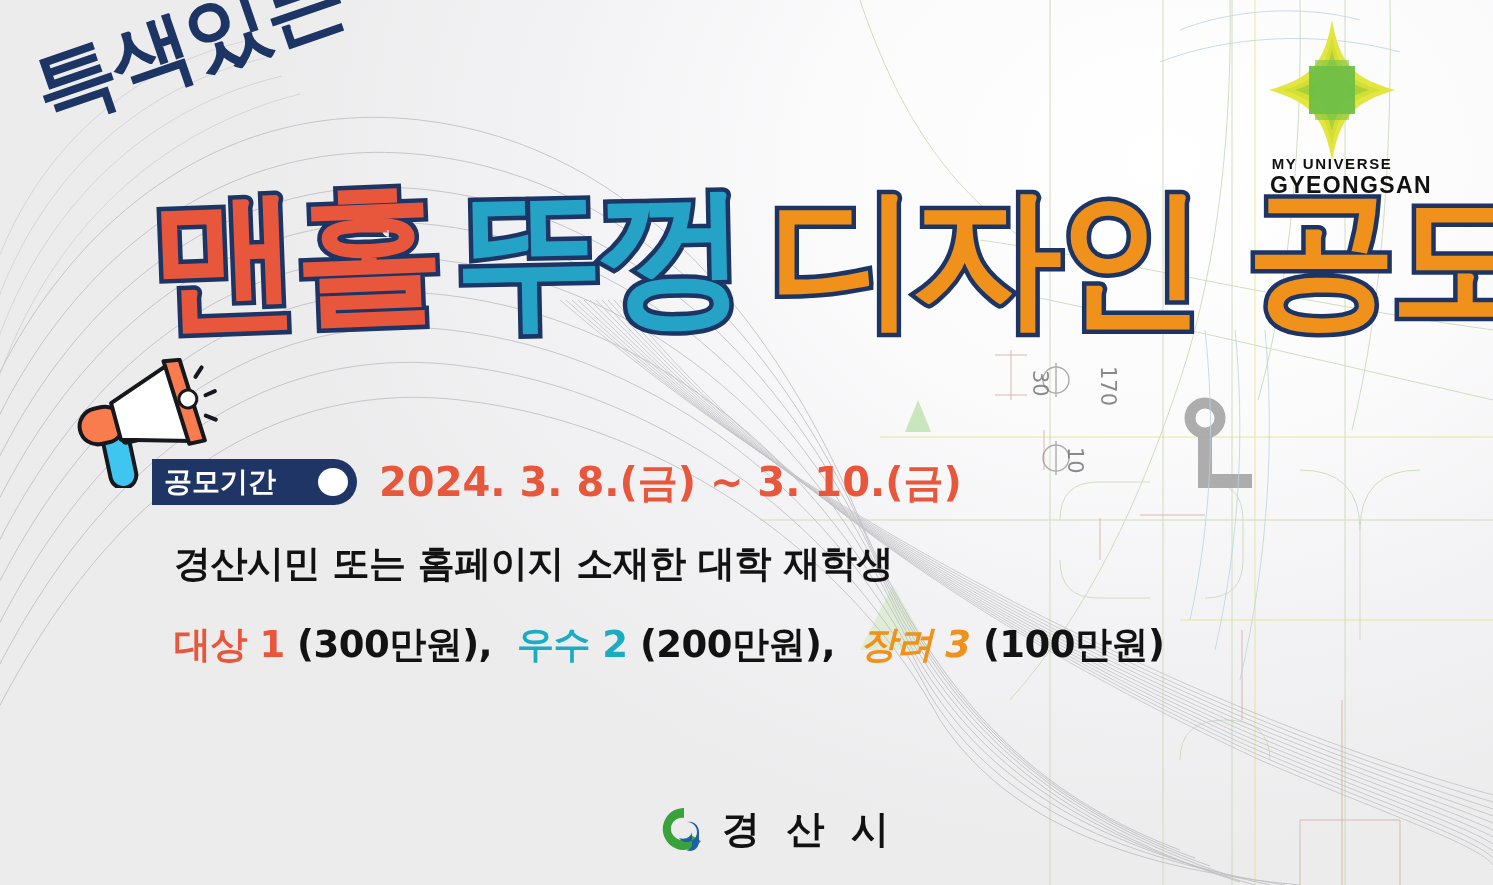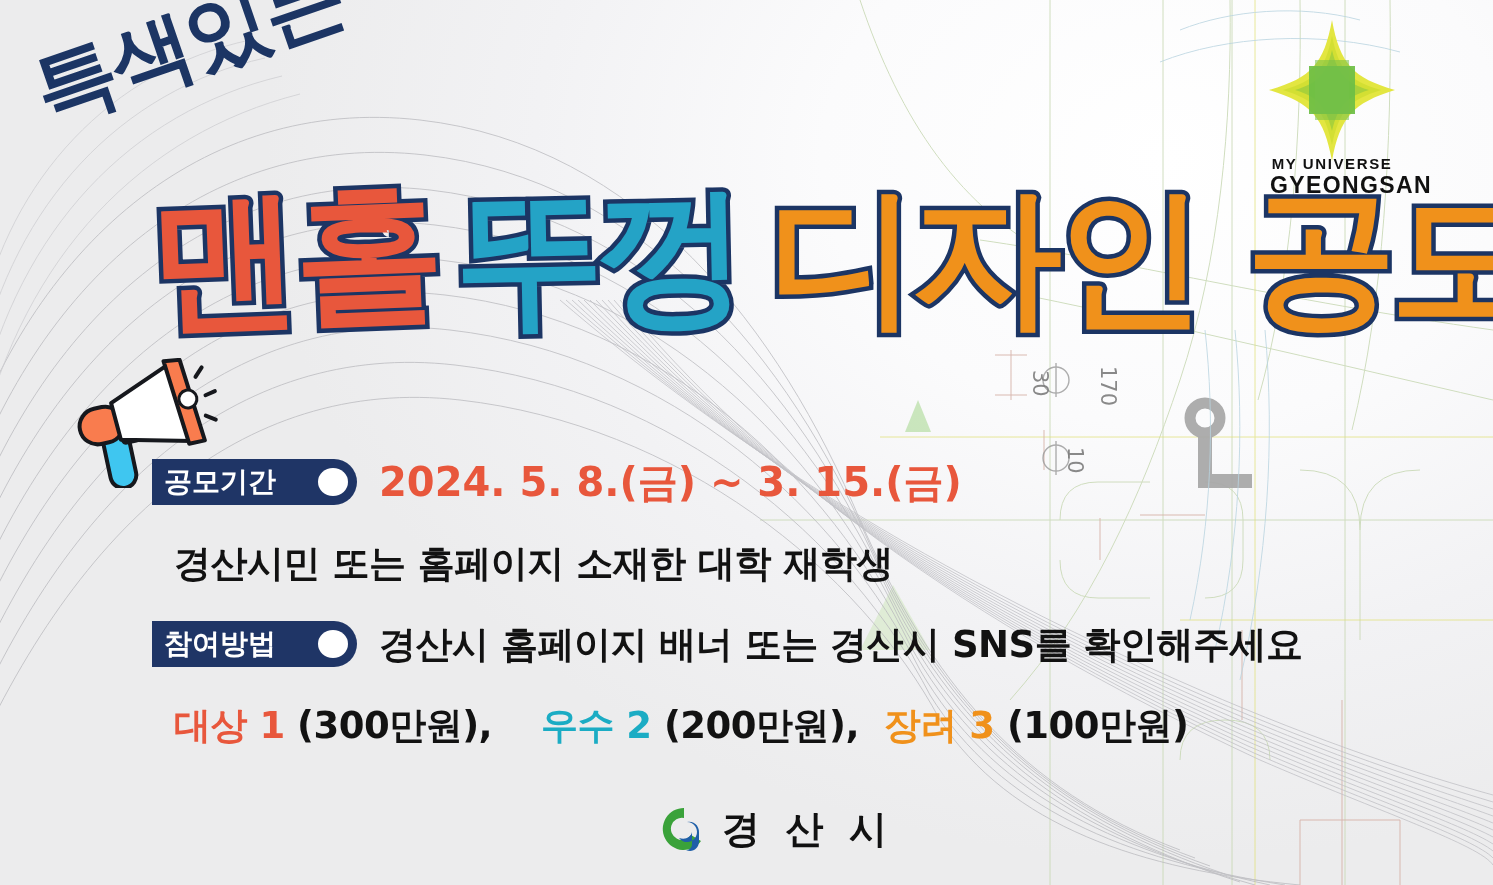--- a/index.html
+++ b/index.html
@@ -66,36 +66,36 @@
     position:absolute;right:9px;top:50%;transform:translateY(-50%);
     width:30px;height:28px;border-radius:50%;background:#ffffff;
   }
   .info-value{
     margin-left:22px;
     font-size:37px;font-weight:bold;color:#121212;
     font-family:"DejaVu Sans","Liberation Sans",sans-serif;
     white-space:nowrap;letter-spacing:-0.5px;line-height:1;
   }
   .v-red{color:#e8573c;}
-  .v-teal{color:#1bacc4;margin-left:24px;}
-  .v-orange{color:#f0911b;}
+  .v-teal{color:#1bacc4;}
+  .v-orange{color:#f0911b;font-style:italic;}
   .v-black{color:#121212;}
   #row-period .info-value{font-size:40px;color:#e8573c;letter-spacing:0px;}
   
   #brand-mark{position:absolute;left:1232px;top:18px;width:200px;height:180px;text-align:center;}
   #brand-star{width:130px;height:145px;margin:0 auto;display:block;}
   #brand-l1{font-size:15px;font-weight:bold;color:#111;letter-spacing:1.6px;margin-top:-8px;
             font-family:"Liberation Sans",sans-serif;text-align:center;}
   #brand-l2{font-size:23px;font-weight:bold;color:#111;letter-spacing:1.4px;line-height:1.15;
             font-family:"Liberation Sans",sans-serif;text-align:right;}
   
   #footer-logo{position:absolute;left:660px;top:805px;display:flex;align-items:center;gap:14px;}
   #footer-mark{width:48px;height:48px;}
   #footer-text{font-size:38px;font-weight:bold;color:#111;letter-spacing:8px;
-               font-family:Liberation Serif, serif;line-height:1;}
+               font-family:Liberation Sans, sans-serif;line-height:1;}
 </style>
 </head>
 <body>
 
 <div id="poster">
 
   <svg class="bg-svg" viewBox="0 0 1493 885">
     <defs>
       <linearGradient id="gstar" x1="0" y1="0" x2="0" y2="1">
         <stop offset="0%" stop-color="#e4e63a"></stop>
@@ -242,34 +242,27 @@
     </g>
   </svg>
 
   <div id="info-block">
 
     <div class="info-row" id="row-period">
       <div class="pill">
         <span class="pill-label">공모기간</span>
         <span class="pill-dot"></span>
       </div>
-      <div class="info-value v-red">2024.  5.  8.(금) ~  3.  15.(금)</div>
+      <div class="info-value v-red">2024.  3.  8.(금) ~  3.  10.(금)</div>
     </div>
 
     <div class="info-row">
       <div class="info-value v-black">경산시민 또는 홈페이지 소재한 대학 재학생</div>
     </div>
 
-    <div class="info-row">
-      <div class="pill">
-        <span class="pill-label">참여방법</span>
-        <span class="pill-dot"></span>
-      </div>
-      <div class="info-value v-black">경산시 홈페이지 배너 또는 경산시 SNS를 확인해주세요</div>
-    </div>
 
     <div class="info-row">
       <div class="info-value">
         <span class="v-red">대상 1</span><span class="v-black">&nbsp;</span><span class="v-black">(300만원),</span><span class="v-black">&nbsp;&nbsp;</span><span class="v-teal">우수 2</span><span class="v-black">&nbsp;</span><span class="v-black">(200만원),</span><span class="v-black">&nbsp;&nbsp;</span><span class="v-orange">장려 3</span><span class="v-black">&nbsp;</span><span class="v-black">(100만원)</span>
       </div>
     </div>
 
   </div>
 
   <div id="brand-mark">

